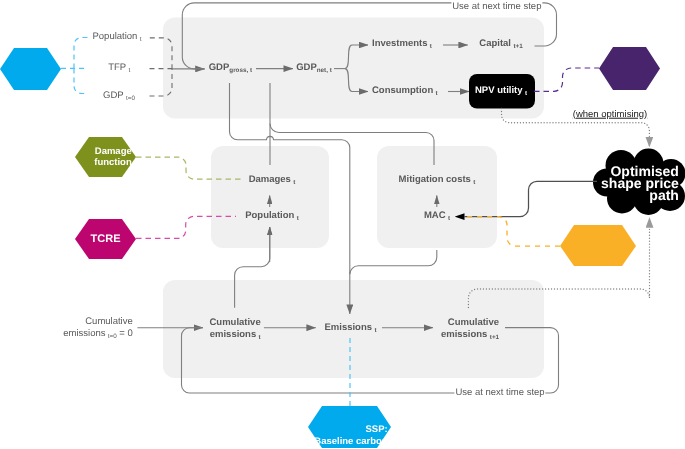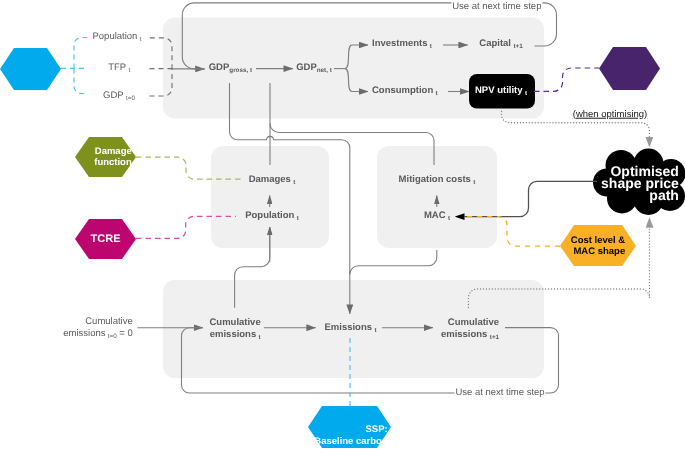--- a/index.html
+++ b/index.html
@@ -161,21 +161,20 @@
 
 <div class="lbl b ctr white" style="left:113px;top:156.6px;line-height:11px;font-size:9.5px;"><span>Damage</span><br><span>function</span></div>
 <div class="lbl b ctr white" style="left:105.5px;top:239px;font-size:11px;">TCRE</div>
 
 <div class="lbl b ctr" style="left:272px;top:181px;"><span>Damages</span><span class="sub"><span>t</span></span></div>
 <div class="lbl b ctr" style="left:272px;top:217px;"><span>Population</span><span class="sub"><span>t</span></span></div>
 <div class="lbl b ctr" style="left:437px;top:181px;"><span>Mitigation costs</span><span class="sub"><span>t</span></span></div>
 <div class="lbl b ctr" style="left:437px;top:217px;"><span>MAC</span><span class="sub"><span>t</span></span></div>
 
 <div class="lbl b ctr white" style="left:640px;top:182.5px;line-height:12.3px;font-size:14px;"><span>Optimised</span><br><span>shape price</span><br><span>path</span></div>
-<div class="lbl b ctr blk" style="left:598px;top:245.5px;line-height:11.5px;font-size:9.5px;"><span>Cost level &amp;</span><br><span>MAC shape</span></div>
 
 <div class="lbl ctr" style="left:98px;top:329px;line-height:12.3px;"><span>Cumulative</span><br><span>emissions</span><span class="subr"><span>t=0</span></span><span style="margin-left:2.5px;">= 0</span></div>
 <div class="lbl b ctr" style="left:235.1px;top:329.5px;line-height:12.6px;"><span>Cumulative</span><br><span>emissions</span><span class="sub"><span>t</span></span></div>
 <div class="lbl b ctr" style="left:350.5px;top:329px;"><span>Emissions</span><span class="sub"><span>t</span></span></div>
 <div class="lbl b ctr" style="left:470px;top:329.5px;line-height:12.6px;"><span>Cumulative</span><br><span>emissions</span><span class="sub"><span>t+1</span></span></div>
 
 <div class="lbl b ctr white" style="left:351px;top:412px;line-height:12.2px;font-size:9.5px;margin-top:30px;"><span>SSP:</span><br><span>Baseline carbon</span><br><span>intensity</span></div>
 
 <div class="lbl ctr" style="left:496.8px;top:7px;background:#fff;padding:0 1px;">Use at next time step</div>
 <div class="lbl ctr" style="left:500px;top:392.5px;background:#fff;padding:0 1px;">Use at next time step</div>

